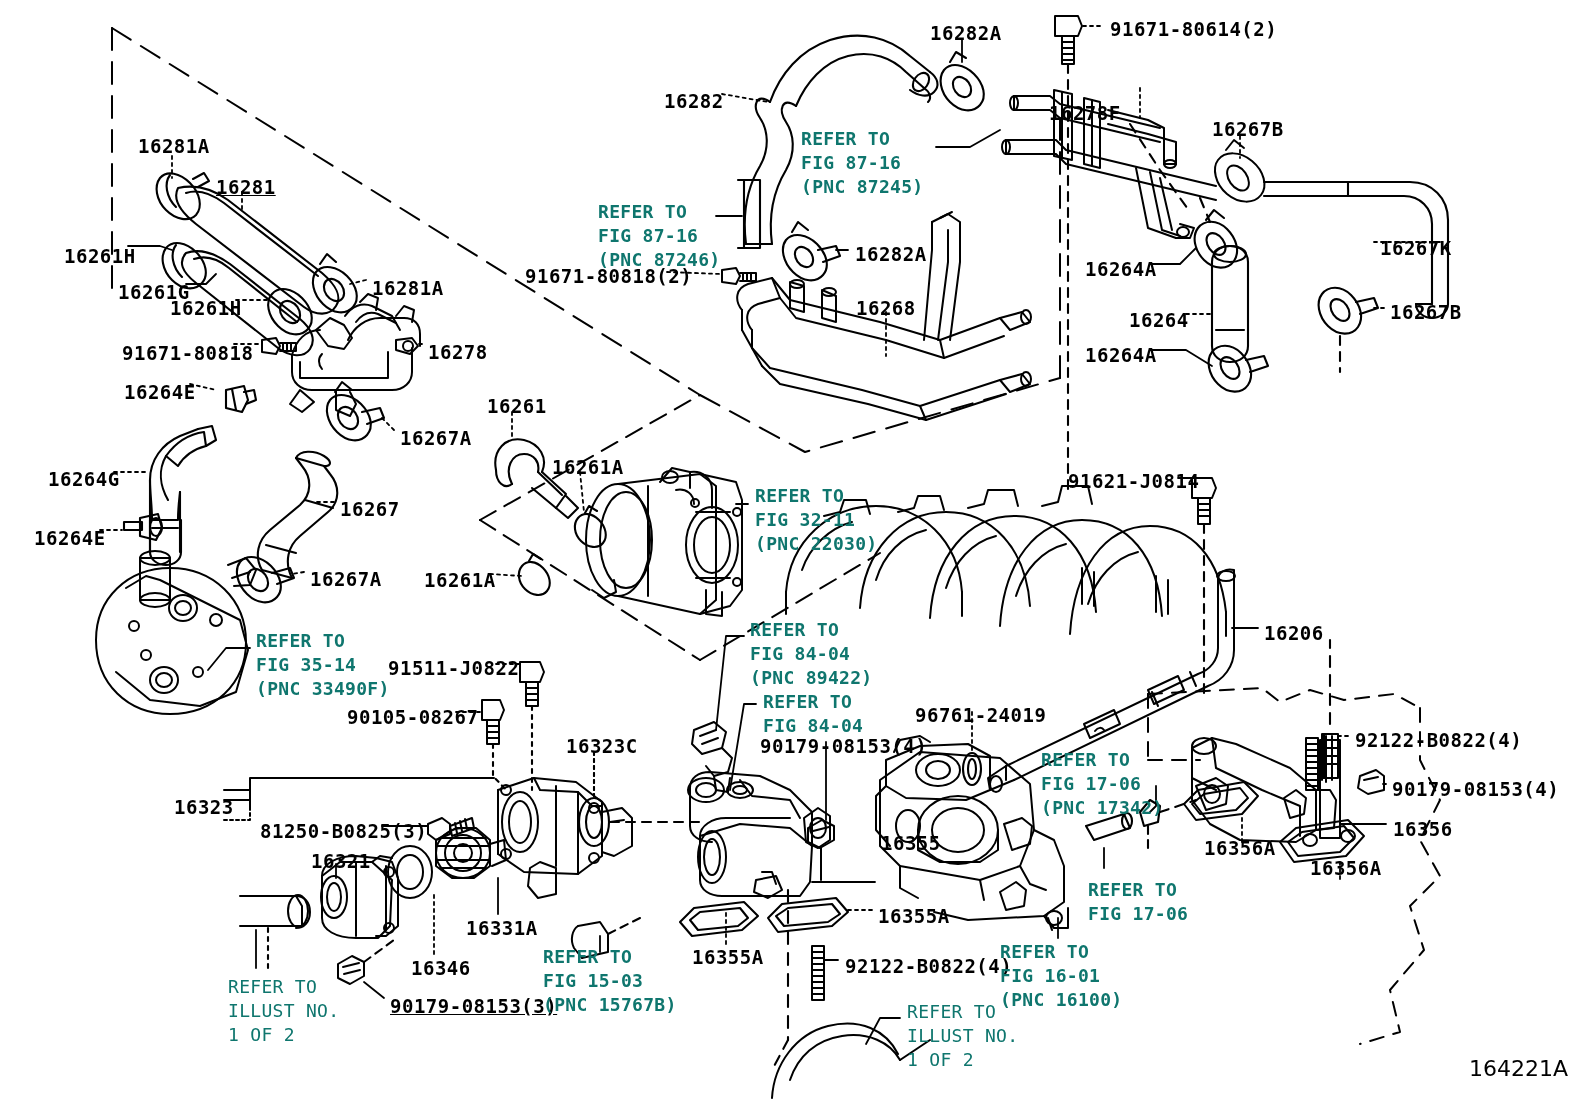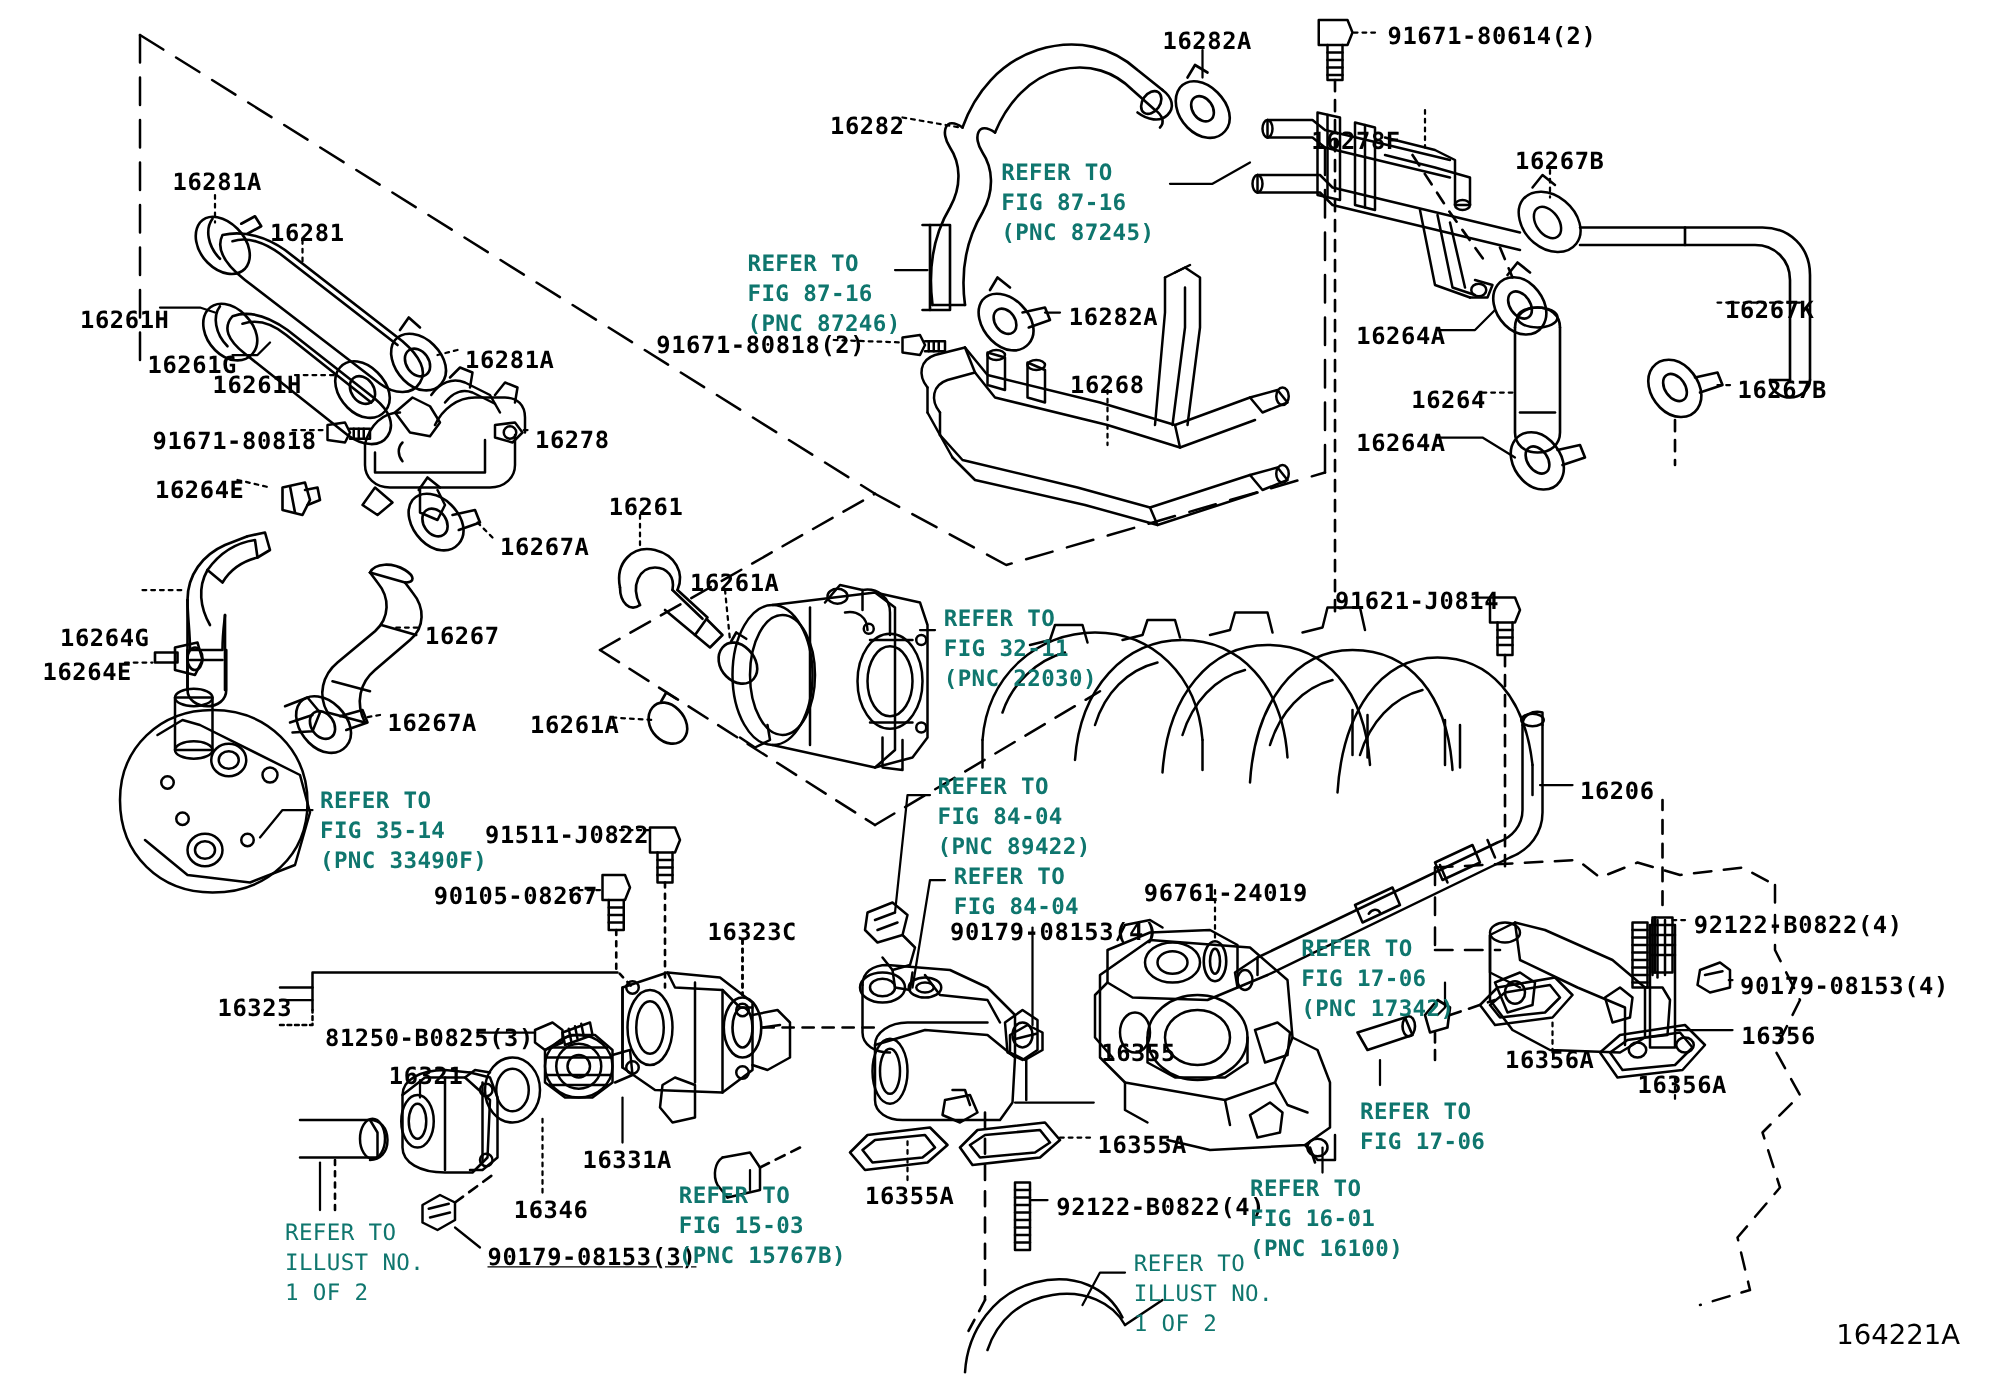--- a/index.html
+++ b/index.html
@@ -644,30 +644,30 @@
         <path d="M600 952 L600 936"></path>
         <path d="M256 968 L256 930"></path>
         <path d="M900 1018 L880 1018 L866 1044"></path>
       </g>
 
     </g>
   </svg>
 
   <div id="labels-layer">
       <div class="lbl" style="left: 138px; top: 135px;">16281A</div>
-      <div class="lbl" style="left: 216px; top: 176px;">16281</div>
+      <div class="lbl" style="left: 216px; top: 176px; text-decoration: underline;">16281</div>
       <div class="lbl" style="left: 64px; top: 245px;">16261H</div>
       <div class="lbl" style="left: 118px; top: 281px;">16261G</div>
       <div class="lbl" style="left: 372px; top: 277px;">16281A</div>
       <div class="lbl" style="left: 170px; top: 297px;">16261H</div>
       <div class="lbl" style="left: 122px; top: 342px;">91671-80818</div>
       <div class="lbl" style="left: 428px; top: 341px;">16278</div>
       <div class="lbl" style="left: 124px; top: 381px;">16264E</div>
       <div class="lbl" style="left: 400px; top: 427px;">16267A</div>
-      <div class="lbl" style="left: 48px; top: 468px; margin-top: 32px;">16264G</div>
+      <div class="lbl" style="left: 48px; top: 468px;">16264G</div>
       <div class="lbl" style="left: 340px; top: 498px;">16267</div>
       <div class="lbl" style="left: 34px; top: 527px;">16264E</div>
       <div class="lbl" style="left: 310px; top: 568px;">16267A</div>
       <div class="lbl" style="left: 487px; top: 395px;">16261</div>
       <div class="lbl" style="left: 552px; top: 456px;">16261A</div>
       <div class="lbl" style="left: 424px; top: 569px;">16261A</div>
       <div class="lbl" style="left: 664px; top: 90px;">16282</div>
       <div class="lbl" style="left: 930px; top: 22px;">16282A</div>
       <div class="lbl" style="left: 1110px; top: 18px;">91671-80614(2)</div>
       <div class="lbl" style="left: 1049px; top: 70px; margin-top: 32px;">16278F</div>

